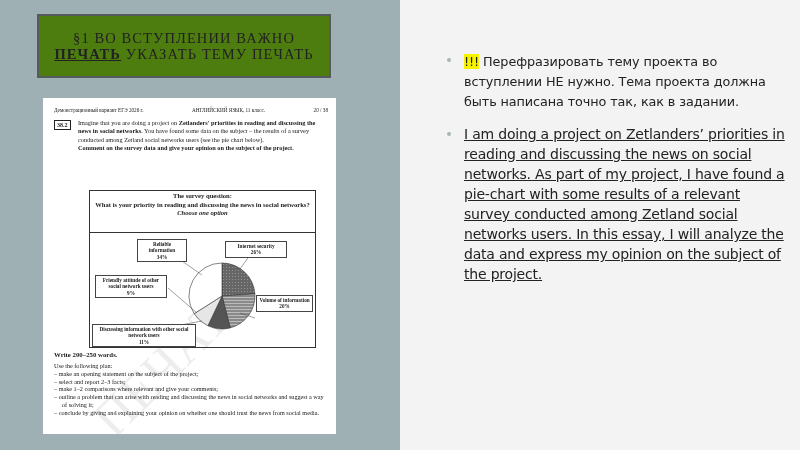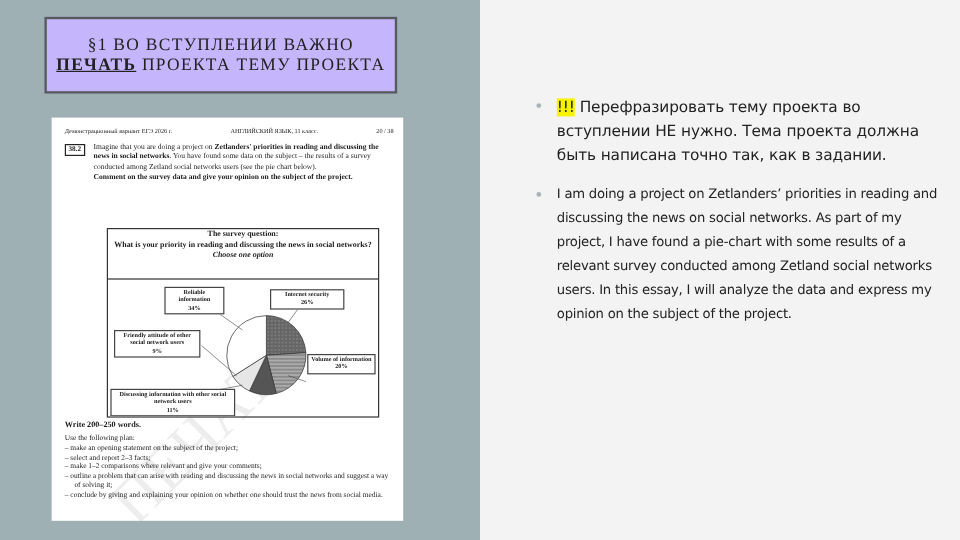--- a/index.html
+++ b/index.html
@@ -7,21 +7,21 @@
     width: 800px; height: 450px; position: relative; overflow: hidden;
     background: #f3f3f3;
     font-family: "Liberation Sans", sans-serif;
   }
   .left-panel {
     position: absolute; left: 0; top: 0; width: 400px; height: 450px;
     background: #9fb0b5;
   }
   .title-box {
     position: absolute; left: 37px; top: 14px; width: 294px; height: 64px;
-    background: #c4b5fd; border: 2px solid #555a5c;
+    background: #4d7c0f; border: 2px solid #555a5c;
     box-sizing: border-box;
     display: flex; align-items: center; justify-content: center;
     text-align: center;
     font-family: "Liberation Serif", serif;
     font-size: 14.5px; line-height: 16px; letter-spacing: 1.1px; color: #222;
     padding: 20px 6px;
   }
   .title-box u { font-weight: bold; }
   .doc-image {
     position: absolute; left: 43px; top: 98px; width: 293px; height: 336px;
@@ -72,42 +72,42 @@
     position: absolute; left: 30px; top: 230px;
     font-size: 52px; color: rgba(0,0,0,0.07); transform: rotate(-45deg);
     font-family: "Liberation Serif", serif; pointer-events: none; white-space: nowrap;
   }
   .right-panel {
     position: absolute; left: 400px; top: 0; width: 400px; height: 450px;
     background: #f3f3f3;
   }
   .bullets {
     position: absolute; left: 455px; top: 52px; width: 330px;
-    font-family: "DejaVu Sans", sans-serif; color: #222; margin-top: 28px;
+    font-family: "DejaVu Sans", sans-serif; color: #222;
   }
   .bullet { position: relative; padding-left: 9px; }
   .bullet .dot {
     position: absolute; left: -8px; top: 6px; width: 4px; height: 4px;
     border-radius: 50%; background: #a8b4b8;
   }
   .b1 { font-size: 12.8px; line-height: 20px; letter-spacing: -0.1px; }
   .b1 .hl { background: #f7f200; }
-  .b2 { margin-top: 12px; font-size: 11px; line-height: 20px; letter-spacing: -0.2px; }
+  .b2 { margin-top: 12px; font-size: 14px; line-height: 20px; letter-spacing: -0.2px; text-decoration: underline; }
   .b2 .dot { top: 8px; }
 </style>
 </head>
 <body>
 
 <div class="left-panel"></div>
 
 <div class="title-box">
   <div>
     <span>§1 ВО ВСТУПЛЕНИИ ВАЖНО</span><br>
     <u>ПЕЧАТЬ</u>
-    <span>ПРОЕКТА ТЕМУ ПРОЕКТА</span>
+    <span>УКАЗАТЬ ТЕМУ ПЕЧАТЬ</span>
   </div>
 </div>
 
 <div class="doc-image">
   <div class="watermark">ПЕЧАТЬ</div>
   <div class="doc-header">
     <span>Демонстрационный вариант ЕГЭ 2026 г.</span>
     <span>АНГЛИЙСКИЙ ЯЗЫК, 11 класс.</span>
     <span>20 / 38</span>
   </div>

